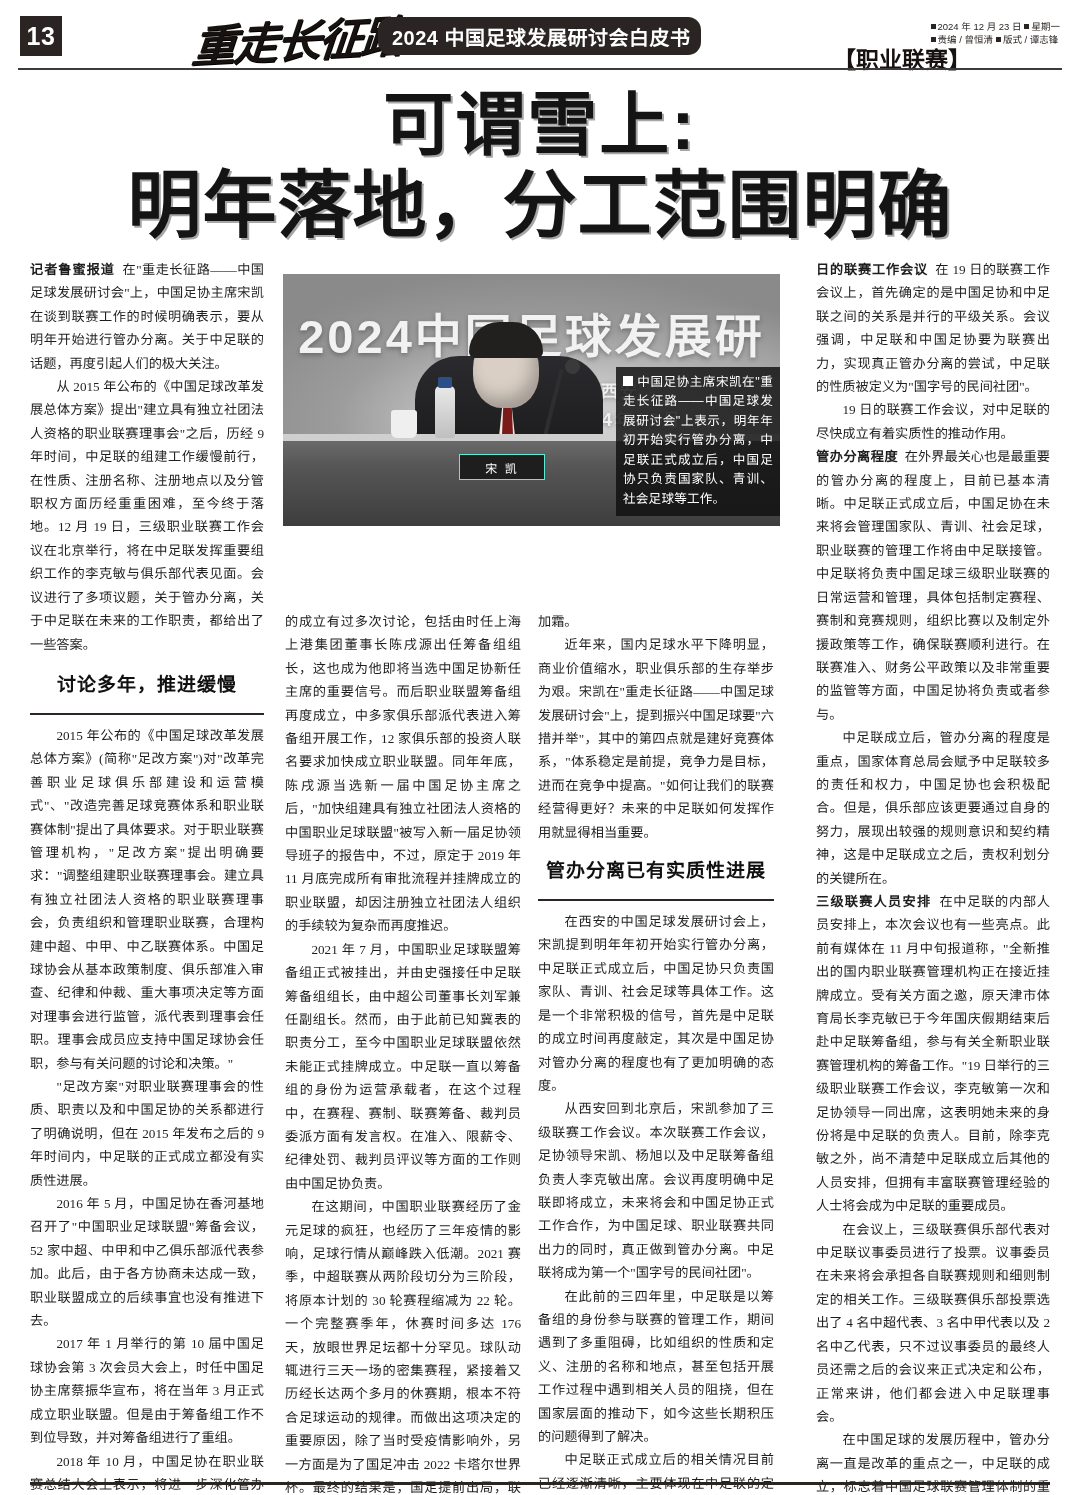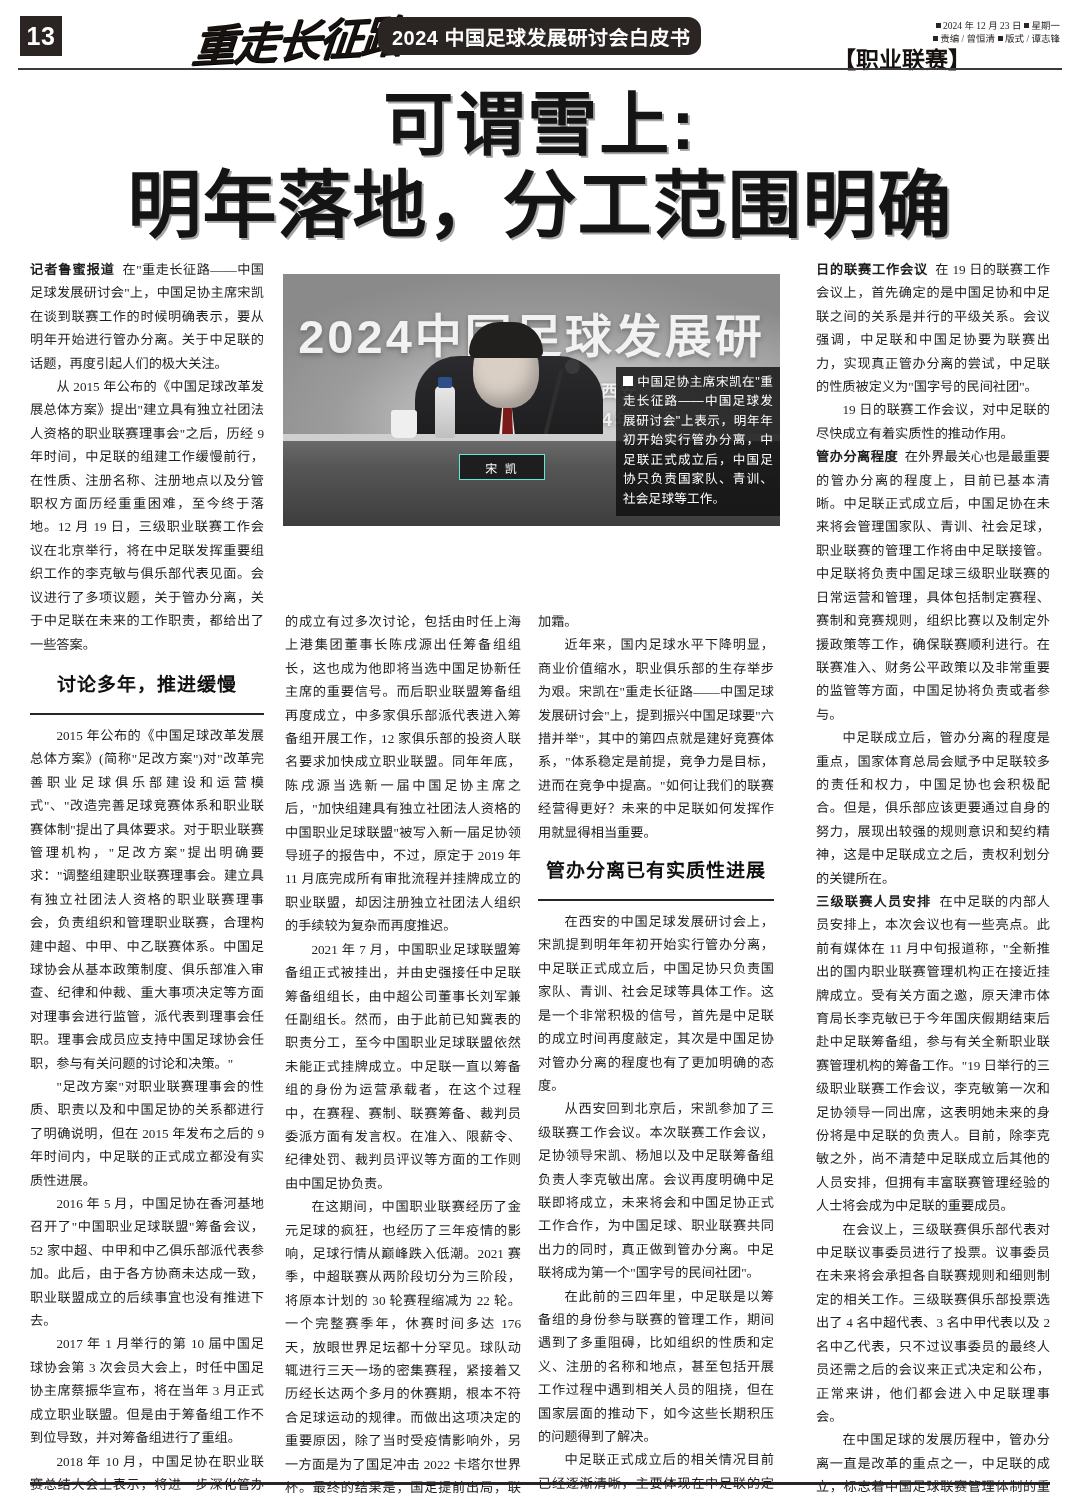--- a/index.html
+++ b/index.html
@@ -83,22 +83,21 @@
     font-weight: bold;
     font-size: 23px;
     color: #17120f;
     white-space: nowrap;
     margin-top: 25px;
   }
   .masthead-meta {
     position: absolute;
     right: 2px;
     top: 12px;
-    text-align: right;
-    font-family: Liberation Serif, serif;
+    font-family: Liberation Sans, sans-serif;
     font-size: 9.5px;
     line-height: 13px;
     color: #2a2522;
     white-space: nowrap;
   }
   .masthead-meta .sq {
     display: inline-block;
     width: 5px; height: 5px;
     background: #2a2522;
     margin-right: 2px;

